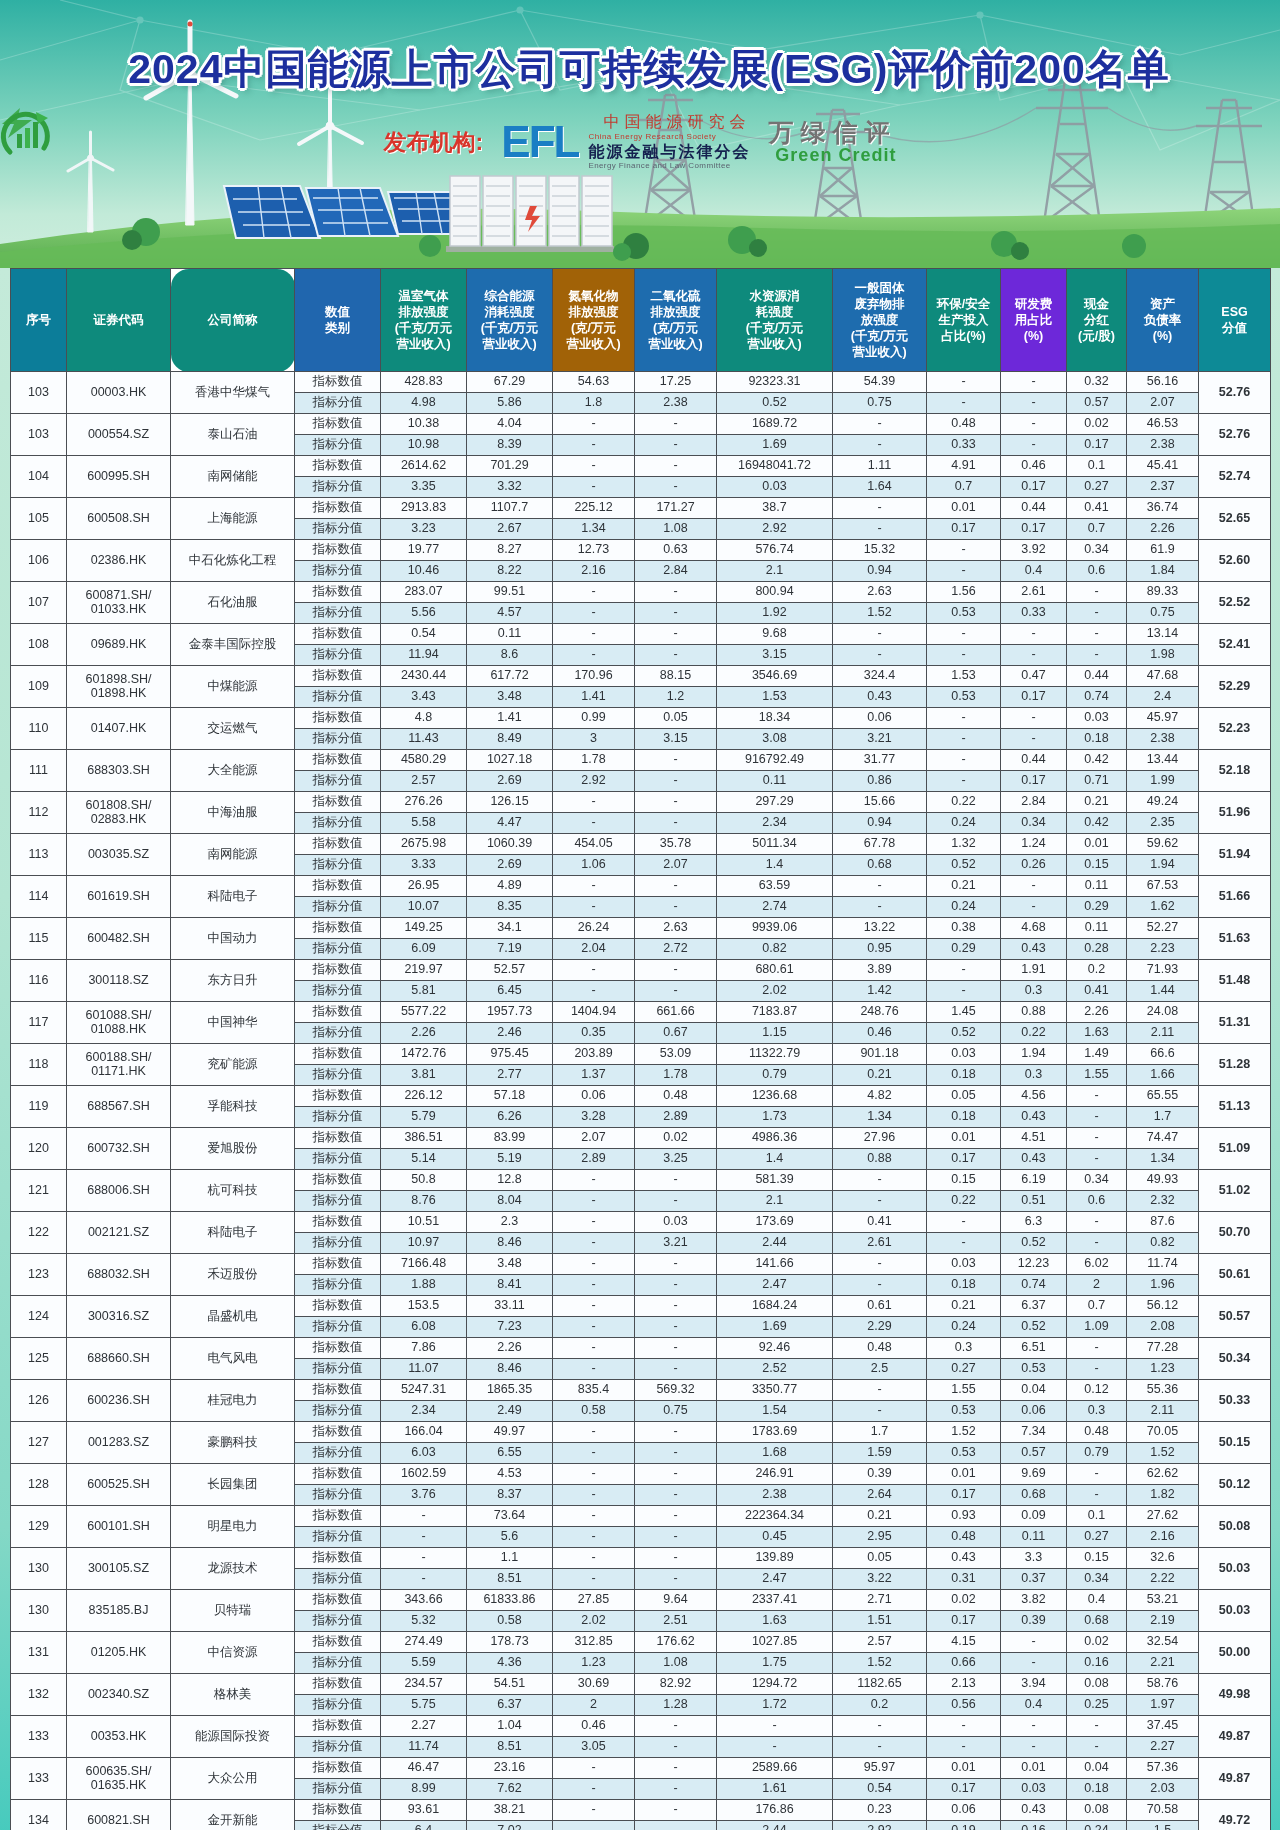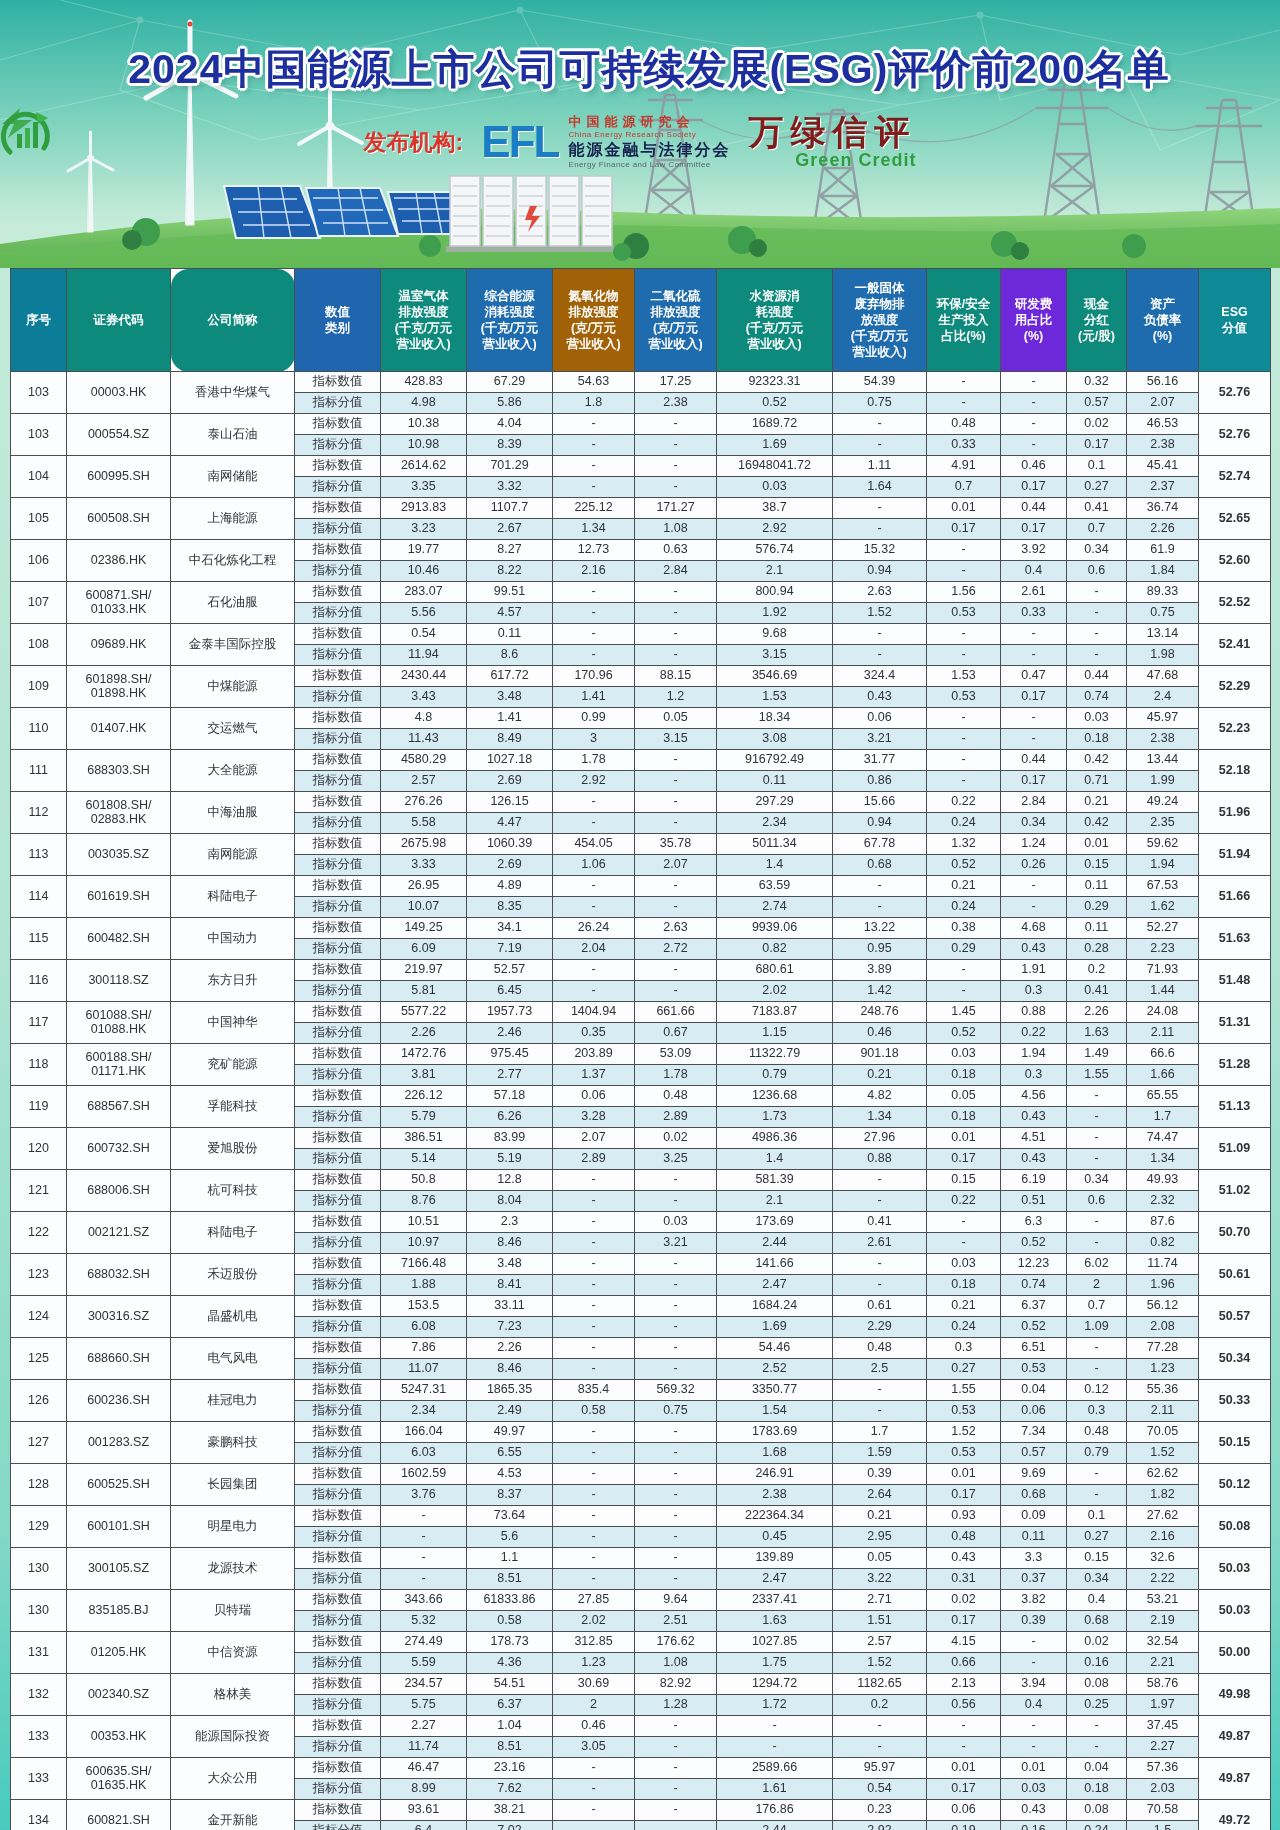--- a/index.html
+++ b/index.html
@@ -19,27 +19,27 @@
   }
   .publisher-row{
     position:absolute;left:0;top:108px;width:100%;height:68px;
     display:flex;justify-content:center;align-items:center;gap:18px;
   }
   .publisher-label{font-size:23px;font-weight:900;color:#d8352b;text-shadow:1px 1px 0 #fff;}
   .efl-logo{display:flex;align-items:center;gap:10px;}
   .efl-letters{position:relative;font-size:44px;font-weight:900;color:#1a7ec4;letter-spacing:-2px;line-height:1;text-shadow:1px 1px 0 #fff;}
   .efl-bolt{position:absolute;left:12px;top:10px;}
   .efl-org{display:flex;flex-direction:column;line-height:1.15;}
-  .efl-org .cn1{font-size:13px;font-weight:700;color:#c2392d;letter-spacing:5px;}
+  .efl-org .cn1{font-size:16px;font-weight:400;color:#c2392d;letter-spacing:5px;text-align:right;}
   .efl-org .en1{font-size:8px;color:#c2392d;letter-spacing:.5px;}
   .efl-org .cn2{font-size:16px;font-weight:900;color:#15214f;letter-spacing:2px;margin-top:2px;}
   .efl-org .en2{font-size:8px;color:#5a6470;letter-spacing:.4px;}
   .gc-logo{display:flex;align-items:center;gap:8px;}
   .gc-text{display:flex;flex-direction:column;line-height:1.05;}
-  .gc-cn{font-size:35px;font-weight:900;color:#7f1d1d;letter-spacing:7px;text-shadow:1px 1px 0 #fff;}
+  .gc-cn{font-size:25px;font-weight:900;color:#737373;letter-spacing:7px;text-shadow:1px 1px 0 #fff;}
   .gc-en{font-size:18px;font-weight:700;color:#2f9e3f;letter-spacing:1px;align-self:flex-end;}
   
   .page-lower{
     background:linear-gradient(180deg,#c4ead9 0%,#b4e5d3 40%,#84d8c6 80%,#45cabd 100%);
     padding:0 10px;
   }
   table.esg{
     width:1260px;table-layout:fixed;border-collapse:collapse;
     background:#fff;
   }
@@ -992,21 +992,21 @@
         </tr>
         <tr class="row-values">
           <td class="c-rank" rowspan="2">125</td>
           <td class="c-code" rowspan="2">688660.SH</td>
           <td class="c-name" rowspan="2">电气风电</td>
           <td class="c-cat">指标数值</td>
           <td class="c-num">7.86</td>
           <td class="c-num">2.26</td>
           <td class="c-num">-</td>
           <td class="c-num">-</td>
-          <td class="c-num">54.46</td>
+          <td class="c-num">92.46</td>
           <td class="c-num">0.48</td>
           <td class="c-num">0.3</td>
           <td class="c-num">6.51</td>
           <td class="c-num">-</td>
           <td class="c-num">77.28</td>
           <td class="c-esg" rowspan="2">50.34</td>
         </tr>
         <tr class="row-scores">
           <td class="c-cat">指标分值</td>
           <td class="c-num">11.07</td>

